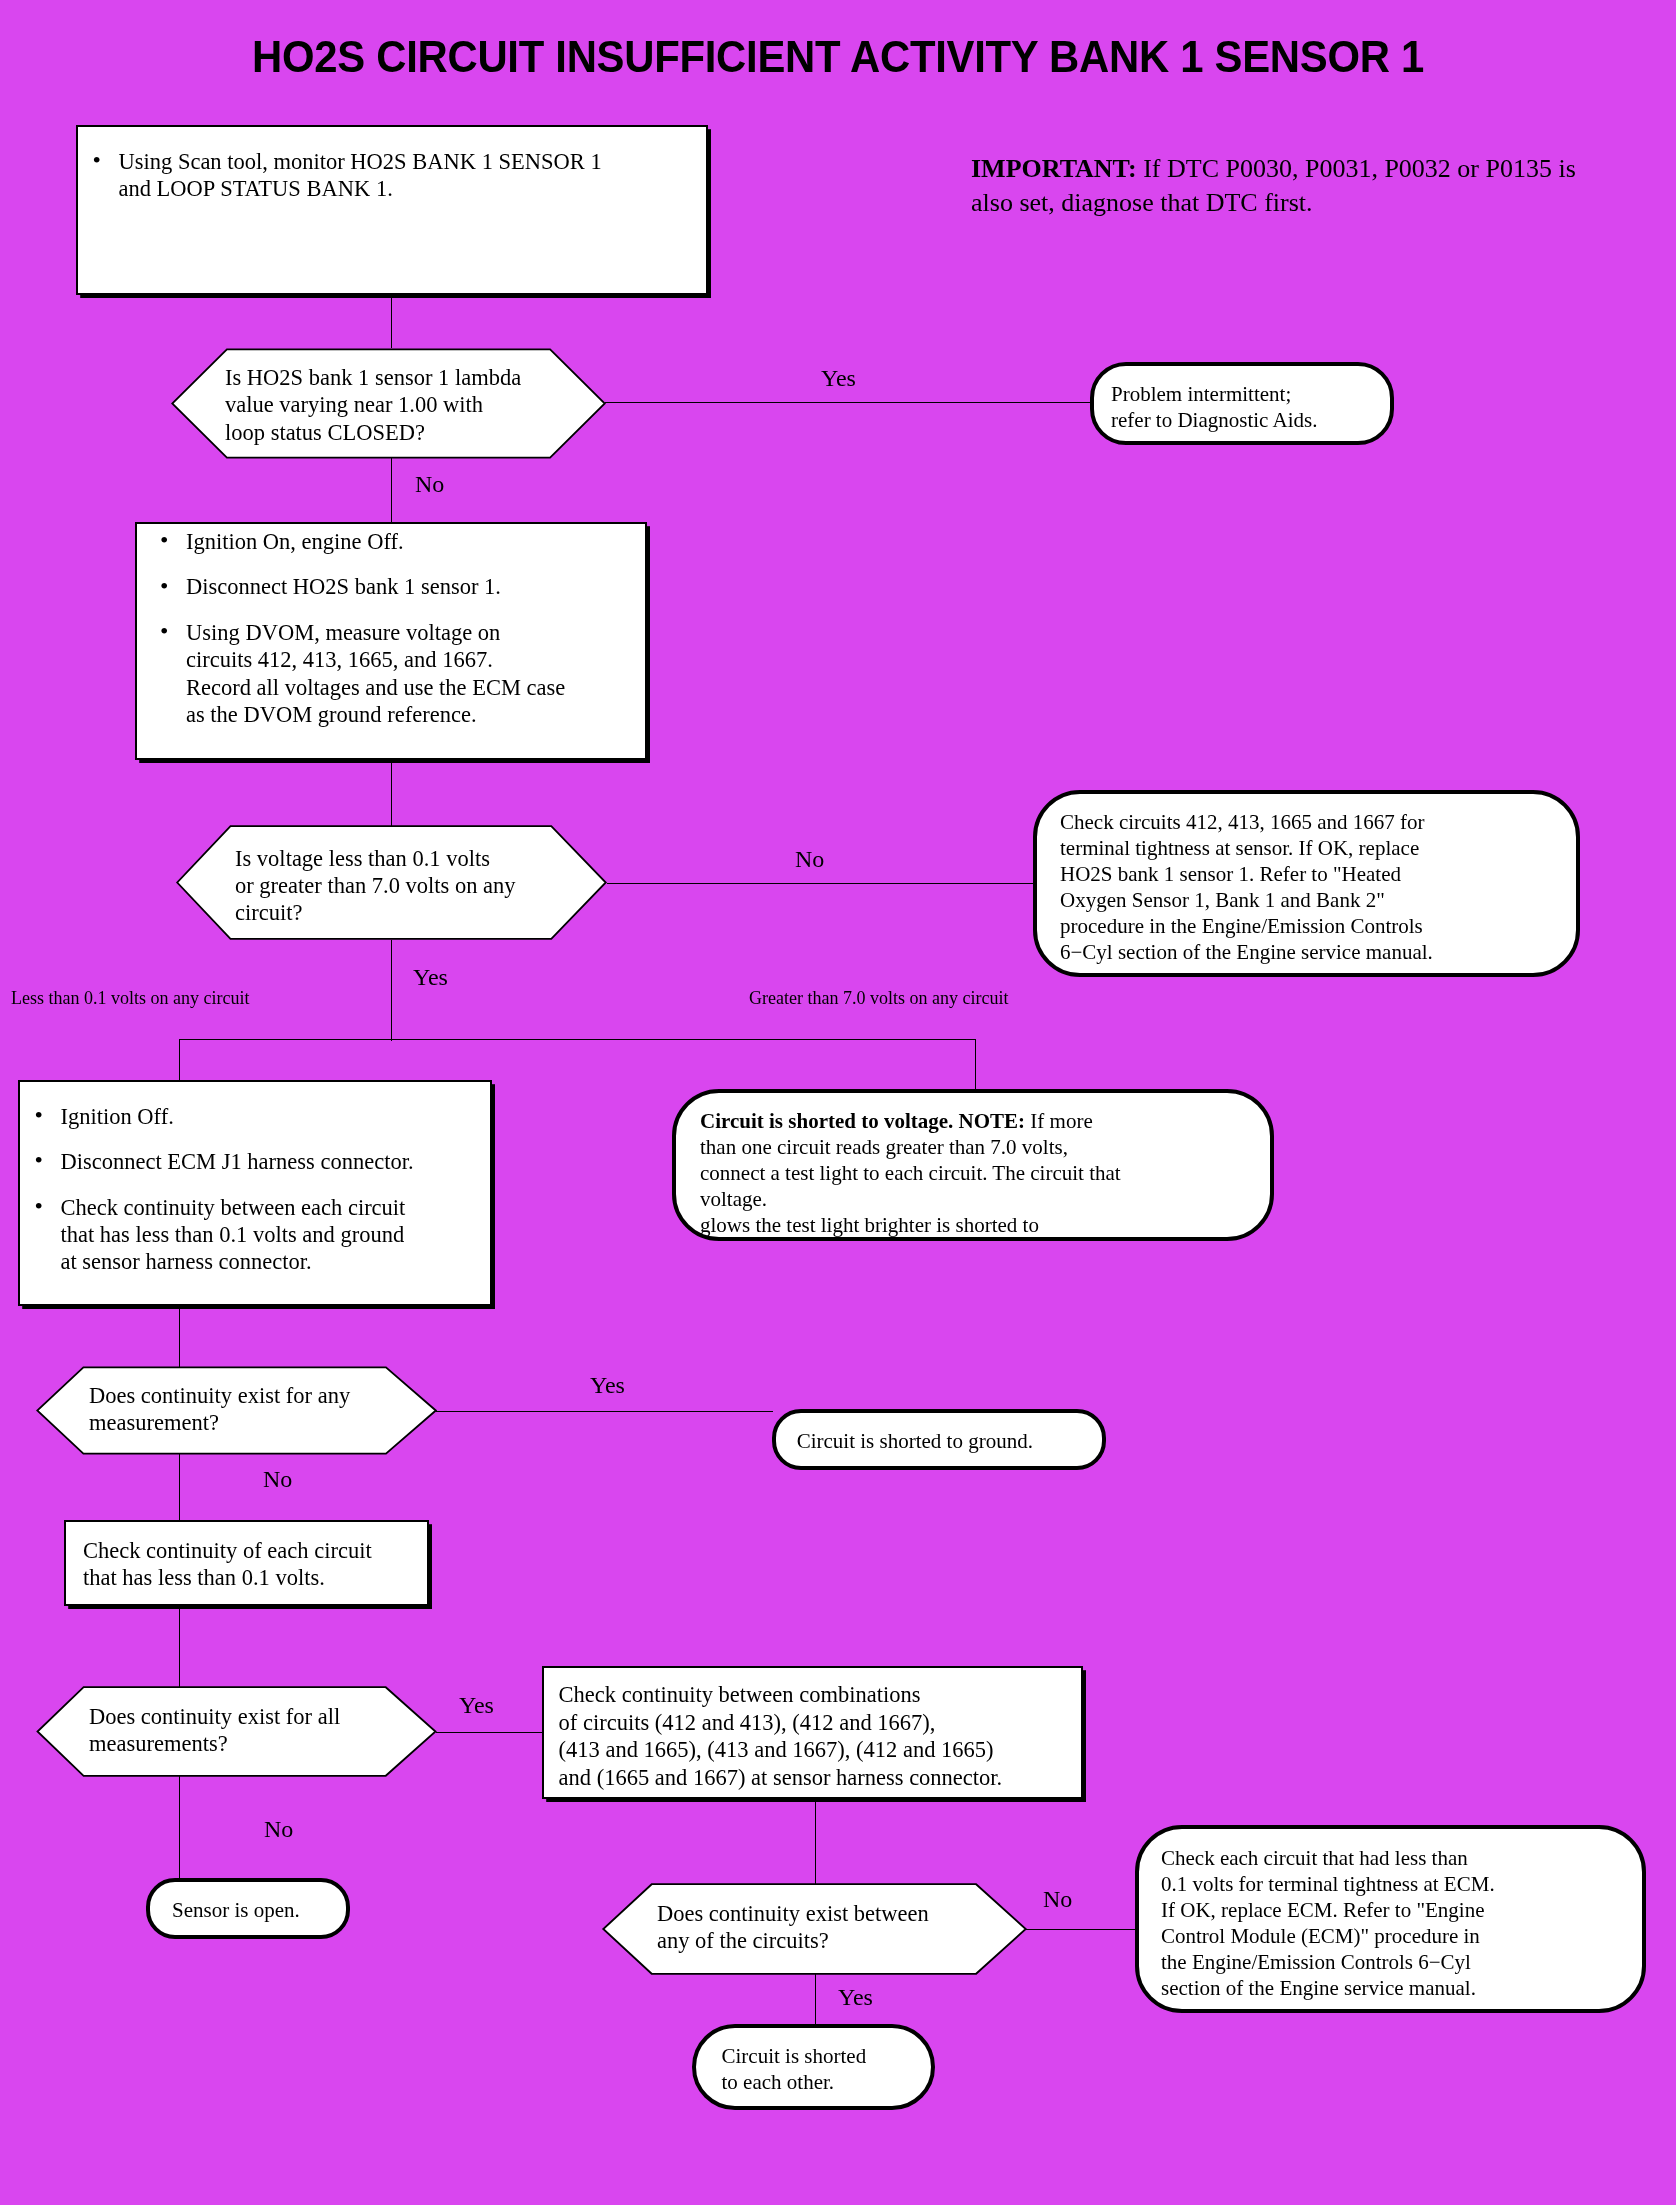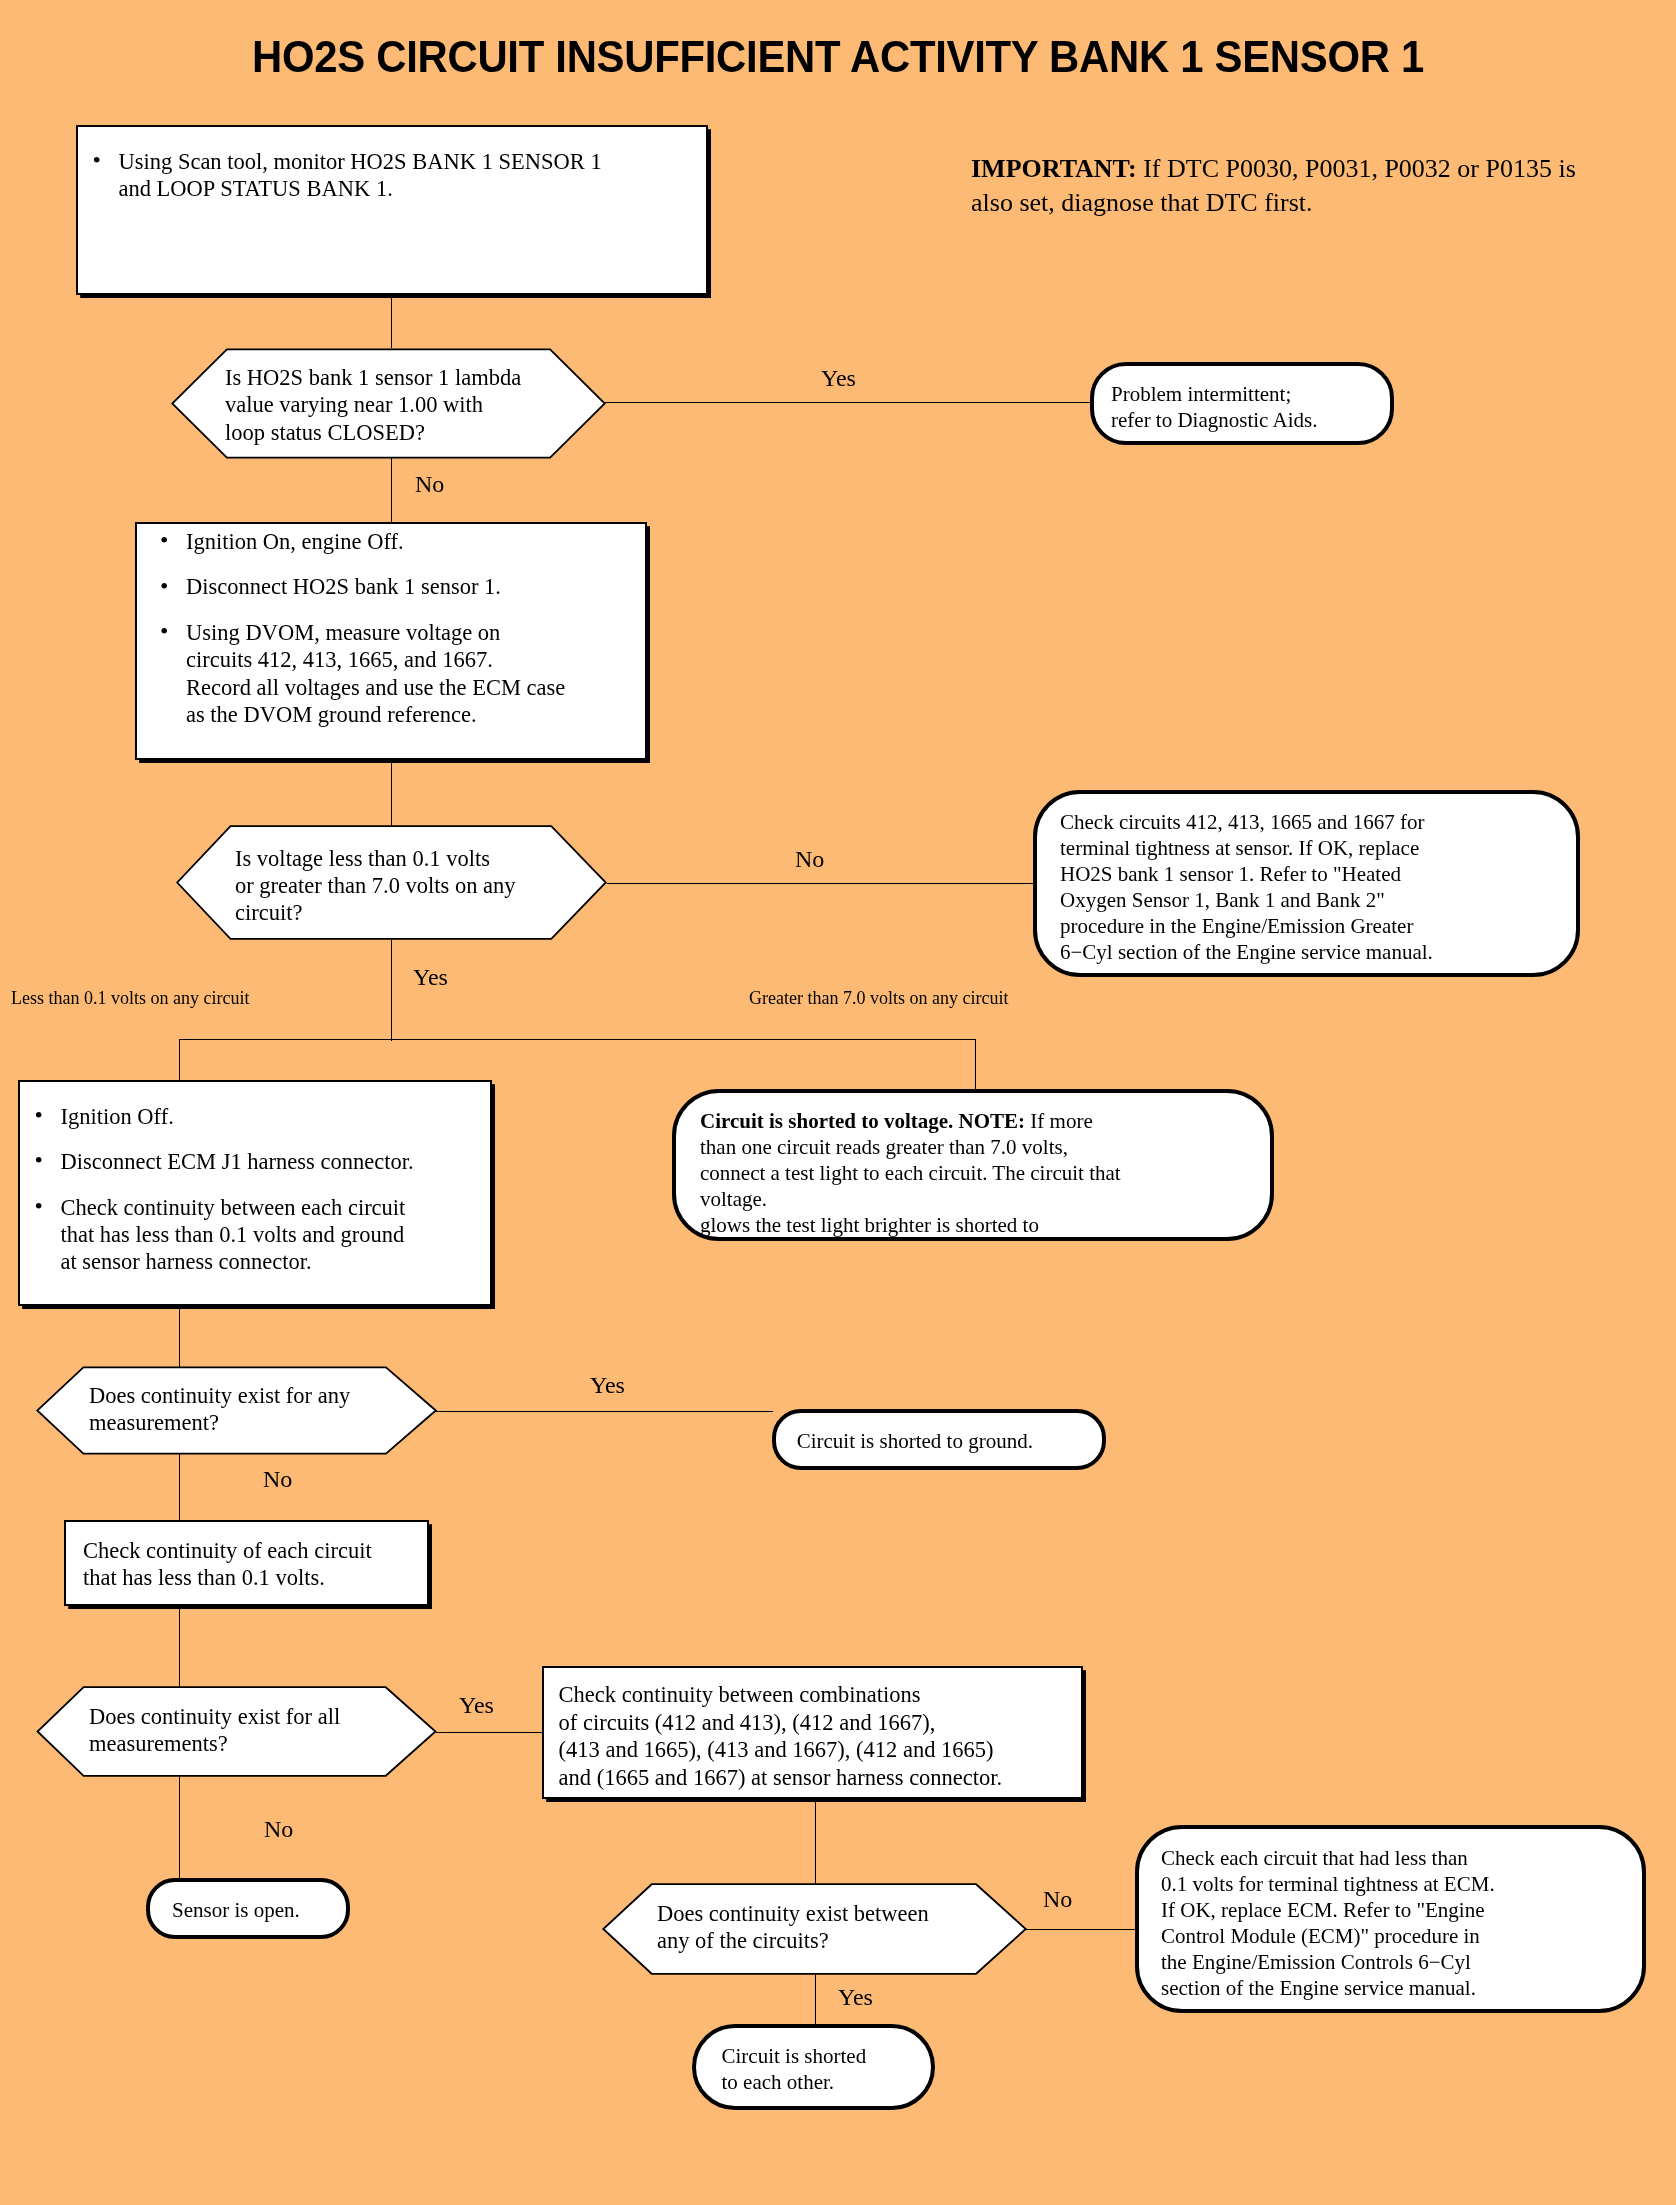--- a/index.html
+++ b/index.html
@@ -4,21 +4,21 @@
 <style>
   html, body {
     margin: 0;
     padding: 0;
     background: #ffffff;
   }
   #page {
     position: relative;
     width: 1676px;
     height: 2205px;
-    background: #fdba74;
+    background: #d946ef;
     font-family: "Liberation Serif", "DejaVu Serif", serif;
     color: #000000;
     overflow: hidden;
   }
 
   
   .title {
     position: absolute;
     left: 0;
     top: 34px;
@@ -205,21 +205,21 @@
 
   <div class="ln-h" style="left:607px; top:883px; width:429px;"></div>
   <div class="elabel" style="left:795px; top:847px;">No</div>
 
   <div class="term" style="left:1033px; top:790px; width:547px; height:187px; border-radius:47px;">
     <div class="txt-s" style="padding:14.6px 0 0 23px;">
       <div>Check circuits 412, 413, 1665 and 1667 for</div>
       <div>terminal tightness at sensor. If OK, replace</div>
       <div>HO2S bank 1 sensor 1. Refer to "Heated</div>
       <div>Oxygen Sensor 1, Bank 1 and Bank 2"</div>
-      <div>procedure in the Engine/Emission Greater</div>
+      <div>procedure in the Engine/Emission Controls</div>
       <div>6−Cyl section of the Engine service manual.</div>
     </div>
   </div>
 
   <div class="ln-v" style="left:391px; top:940px; height:101px;"></div>
   <div class="elabel" style="left:413px; top:965px;">Yes</div>
 
   <div class="ln-h" style="left:179px; top:1039px; width:797px;"></div>
   <div class="ln-v" style="left:179px; top:1039px; height:42px;"></div>
   <div class="ln-v" style="left:975px; top:1039px; height:51px;"></div>

